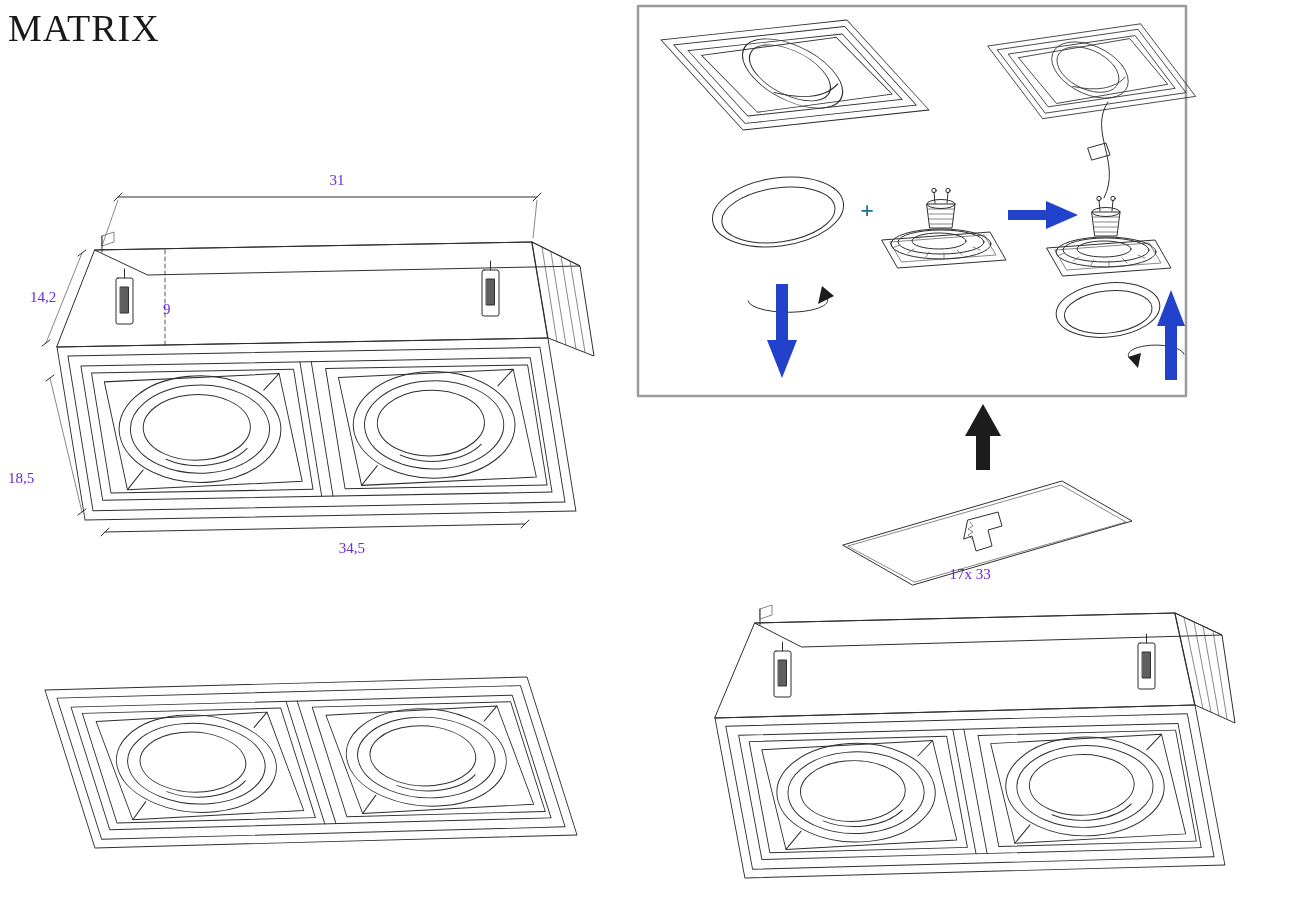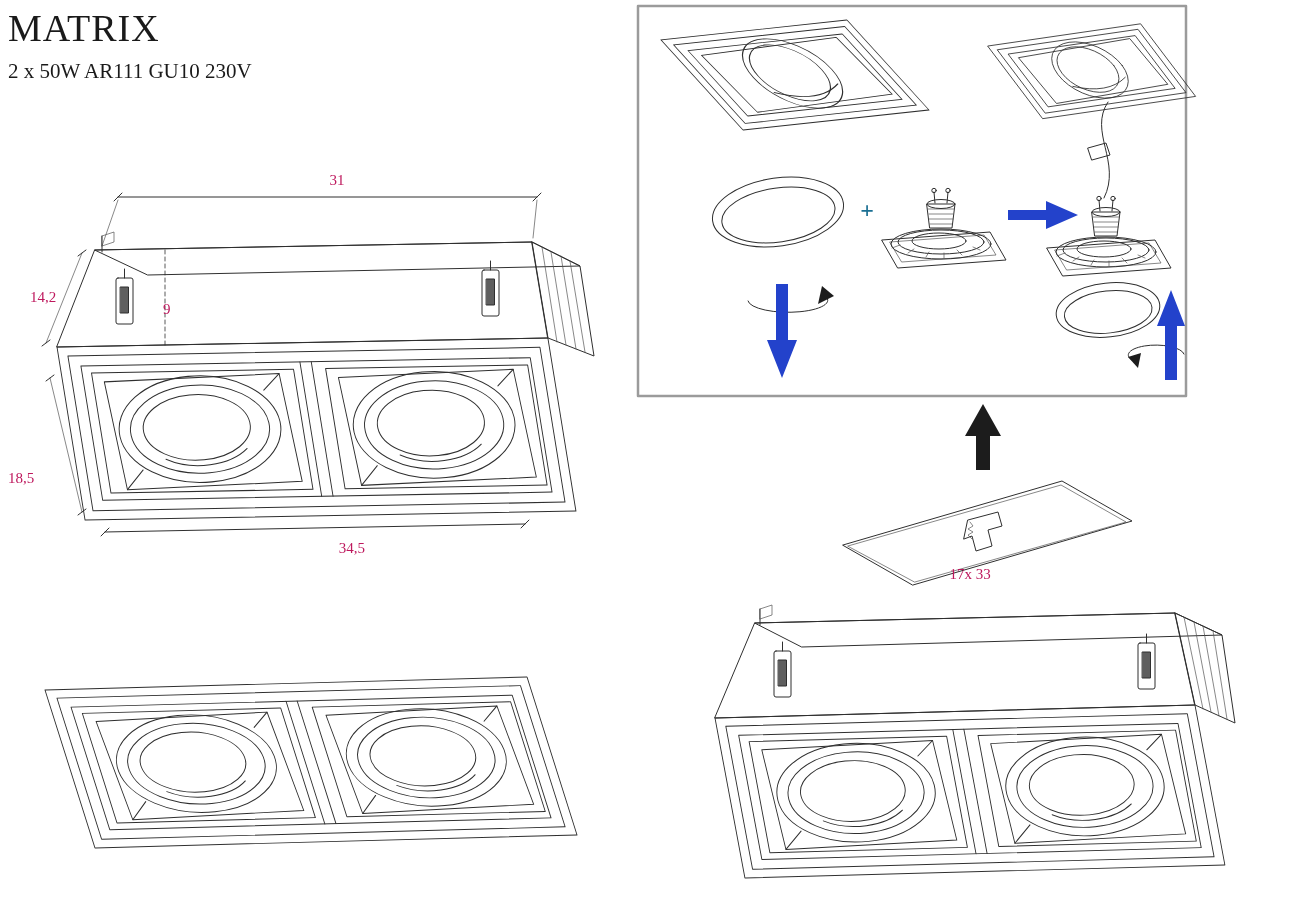--- a/index.html
+++ b/index.html
@@ -7,21 +7,21 @@
   body { position:relative; overflow:hidden; font-family:"Liberation Serif", serif; color:#1a1a1a; }
   svg { position:absolute; overflow:visible; }
   svg * { fill:none; stroke:#2f2f2f; stroke-width:1; stroke-linejoin:round; stroke-linecap:round; }
   .thin  { stroke-width:0.7; stroke:#555; }
   .dash  { stroke-dasharray:4 3; stroke-width:0.8; }
   .solid-dark { fill:#5f5f5f; stroke:#2f2f2f; }
   .fill-blk  { fill:#1c1c1c; stroke:none; }
   .fill-blue { fill:#2342cb; stroke:none; }
   .border-panel { stroke:#9b9b9b; stroke-width:2.5; fill:#ffffff; }
   .abs { position:absolute; }
-  .label { position:absolute; font-size:15px; color:#be185d; white-space:nowrap; }
+  .label { position:absolute; font-size:15px; color:#6d28d9; white-space:nowrap; }
   .center { text-align:center; }
   .title-main { font-size:38px; letter-spacing:1px; }
   .title-sub  { font-size:21px; margin-top:9px; }
   .plus { position:absolute; font-size:24px; font-weight:bold; width:34px; height:34px; text-align:center; }
 </style>
 </head>
 <body>
 
 <svg width="0" height="0" aria-hidden="true">
   <defs>
@@ -81,21 +81,20 @@
       <line x1="299" y1="201" x2="298" y2="190"></line>
       <circle cx="298" cy="188.5" r="2.2"></circle>
       <line x1="311" y1="201" x2="312" y2="190"></line>
       <circle cx="312" cy="188.5" r="2.2"></circle>
     </g>
   </defs>
 </svg>
 
 <div class="abs" style="left:8px; top:6px;">
   <div class="title-main">MATRIX</div>
-  <div class="title-sub">2 x 50W AR111 GU10 230V</div>
 </div>
 
 <svg style="left:20px; top:160px;" width="660" height="420" viewBox="0 0 660 420">
 
   <g>
     <line x1="98" y1="37" x2="517" y2="37"></line>
     <line x1="94" y1="41" x2="102" y2="33"></line>
     <line x1="513" y1="41" x2="521" y2="33"></line>
     <line class="thin" x1="98" y1="40" x2="82" y2="86"></line>
     <line class="thin" x1="517" y1="40" x2="513" y2="78"></line>

